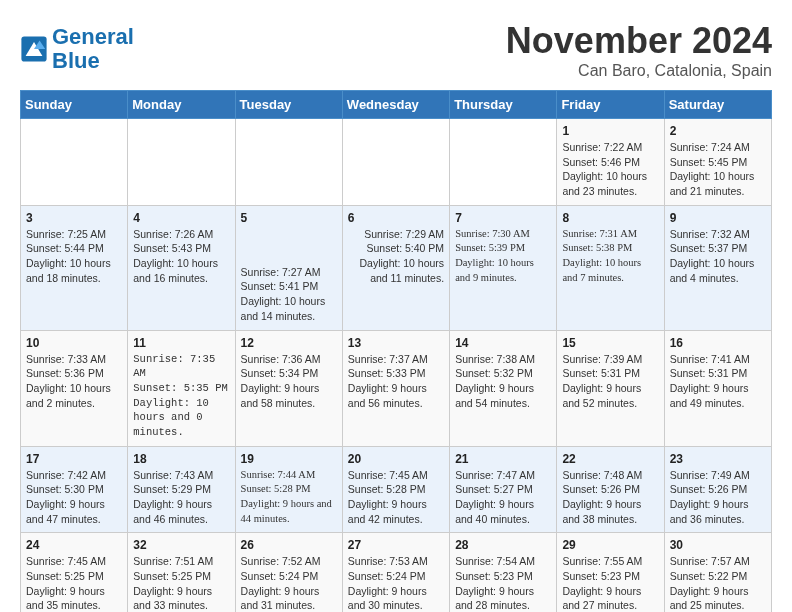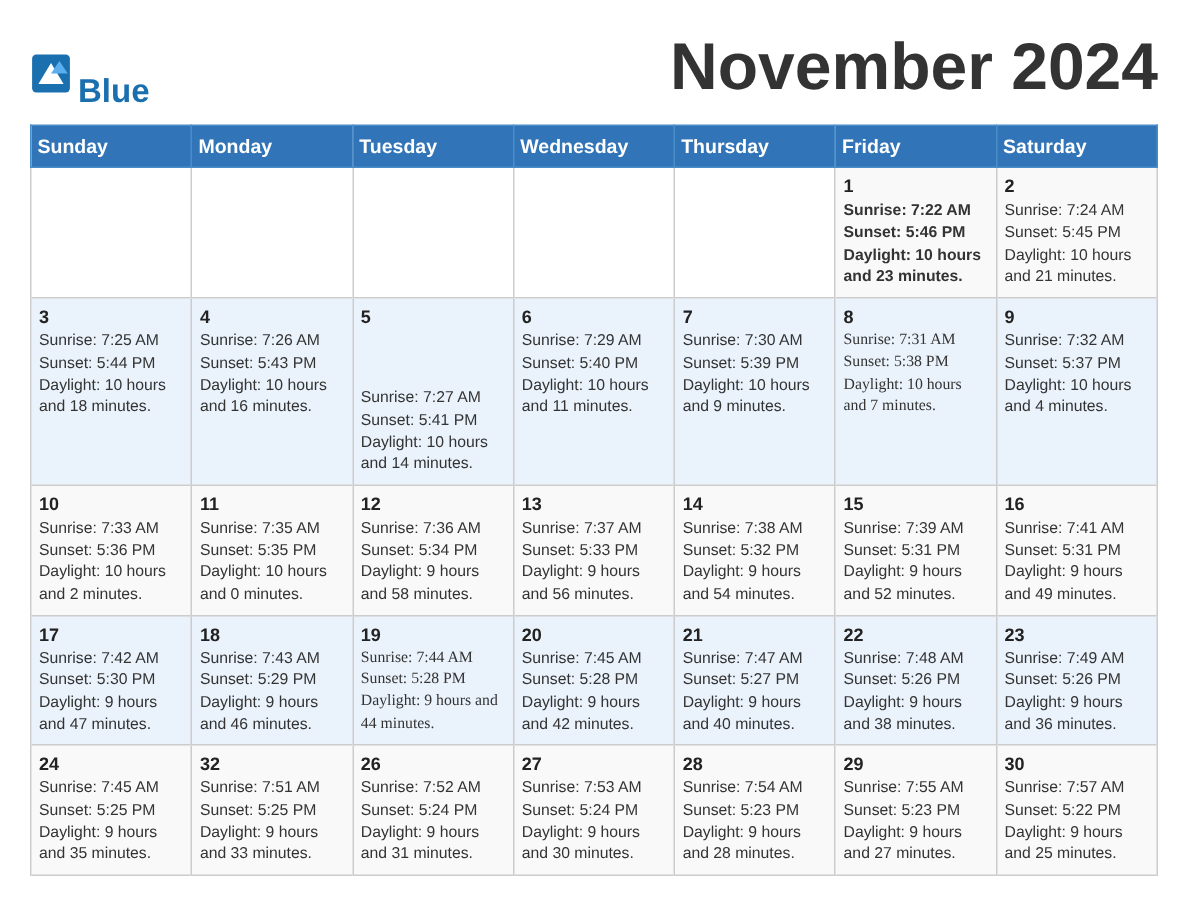--- a/index.html
+++ b/index.html
@@ -32,21 +32,21 @@
     }
     .logo-icon {
       width: 28px;
       height: 28px;
       margin-right: 4px;
     }
     .title-area {
       text-align: right;
     }
     .month-title {
-      font-size: 44px;
+      font-size: 36px;
       font-weight: bold;
       color: #333;
     }
     .location-title {
       font-size: 16px;
       color: #555;
     }
     table {
       width: 100%;
       border-collapse: collapse;
@@ -97,26 +97,27 @@
 <body>
 
 <div class="header-area">
   <div class="logo">
     <svg class="logo-icon" viewBox="0 0 40 40">
       <rect x="2" y="2" width="36" height="36" rx="4" fill="#1a6faf"></rect>
       <polygon points="8,30 20,10 32,30" fill="white"></polygon>
       <polygon points="20,20 28,8 36,20" fill="#5aaeee"></polygon>
     </svg>
     <div class="logo-text">
-      <br>
+      <span>General</span><br>
       <span style="color:#1a6faf;">Blue</span>
     </div>
   </div>
   <div class="title-area">
     <div class="month-title">November 2024</div>
+    <div class="location-title">Can Baro, Catalonia, Spain</div>
   </div>
 </div>
 
 <table>
   <thead>
     <tr>
     <th>Sunday</th>
         <th>Monday</th>
         <th>Tuesday</th>
         <th>Wednesday</th>
@@ -127,21 +128,21 @@
   </thead>
   <tbody id="calendar-body">
   <tr>
         <td class="empty-cell">&nbsp;</td>
         <td class="empty-cell">&nbsp;</td>
         <td class="empty-cell">&nbsp;</td>
         <td class="empty-cell">&nbsp;</td>
         <td class="empty-cell">&nbsp;</td>
         <td>
           <div class="day-number">1</div>
-          <div class="day-info" style="white-space: pre-line; font-weight: bold;">Sunrise: 7:22 AM
+          <div class="day-info" style="white-space: pre-line;">Sunrise: 7:22 AM
 Sunset: 5:46 PM
 Daylight: 10 hours and 23 minutes.</div>
         </td>
         <td>
           <div class="day-number">2</div>
           <div class="day-info" style="white-space: pre-line;">Sunrise: 7:24 AM
 Sunset: 5:45 PM
 Daylight: 10 hours and 21 minutes.</div>
         </td>
       </tr>
@@ -159,27 +160,27 @@
 Daylight: 10 hours and 16 minutes.</div>
         </td>
         <td>
           <div class="day-number">5</div>
           <div class="day-info" style="white-space: pre-line; margin-top: 40px;">Sunrise: 7:27 AM
 Sunset: 5:41 PM
 Daylight: 10 hours and 14 minutes.</div>
         </td>
         <td>
           <div class="day-number">6</div>
-          <div class="day-info" style="white-space: pre-line;">Sunrise: 7:29 AM
+          <div class="day-info" style="white-space: pre-line; text-align: right;">Sunrise: 7:29 AM
 Sunset: 5:40 PM
 Daylight: 10 hours and 11 minutes.</div>
         </td>
         <td>
           <div class="day-number">7</div>
-          <div class="day-info" style="white-space: pre-line;">Sunrise: 7:30 AM
+          <div class="day-info" style="white-space: pre-line; font-family: Liberation Serif, serif;">Sunrise: 7:30 AM
 Sunset: 5:39 PM
 Daylight: 10 hours and 9 minutes.</div>
         </td>
         <td>
           <div class="day-number">8</div>
           <div class="day-info" style="white-space: pre-line; font-family: Liberation Serif, serif;">Sunrise: 7:31 AM
 Sunset: 5:38 PM
 Daylight: 10 hours and 7 minutes.</div>
         </td>
         <td>
@@ -191,21 +192,21 @@
       </tr>
       <tr>
         <td>
           <div class="day-number">10</div>
           <div class="day-info" style="white-space: pre-line;">Sunrise: 7:33 AM
 Sunset: 5:36 PM
 Daylight: 10 hours and 2 minutes.</div>
         </td>
         <td>
           <div class="day-number">11</div>
-          <div class="day-info" style="white-space: pre-line;">Sunrise: 7:35 AM
+          <div class="day-info" style="white-space: pre-line; font-family: Liberation Mono, monospace;">Sunrise: 7:35 AM
 Sunset: 5:35 PM
 Daylight: 10 hours and 0 minutes.</div>
         </td>
         <td>
           <div class="day-number">12</div>
           <div class="day-info" style="white-space: pre-line;">Sunrise: 7:36 AM
 Sunset: 5:34 PM
 Daylight: 9 hours and 58 minutes.</div>
         </td>
         <td>

